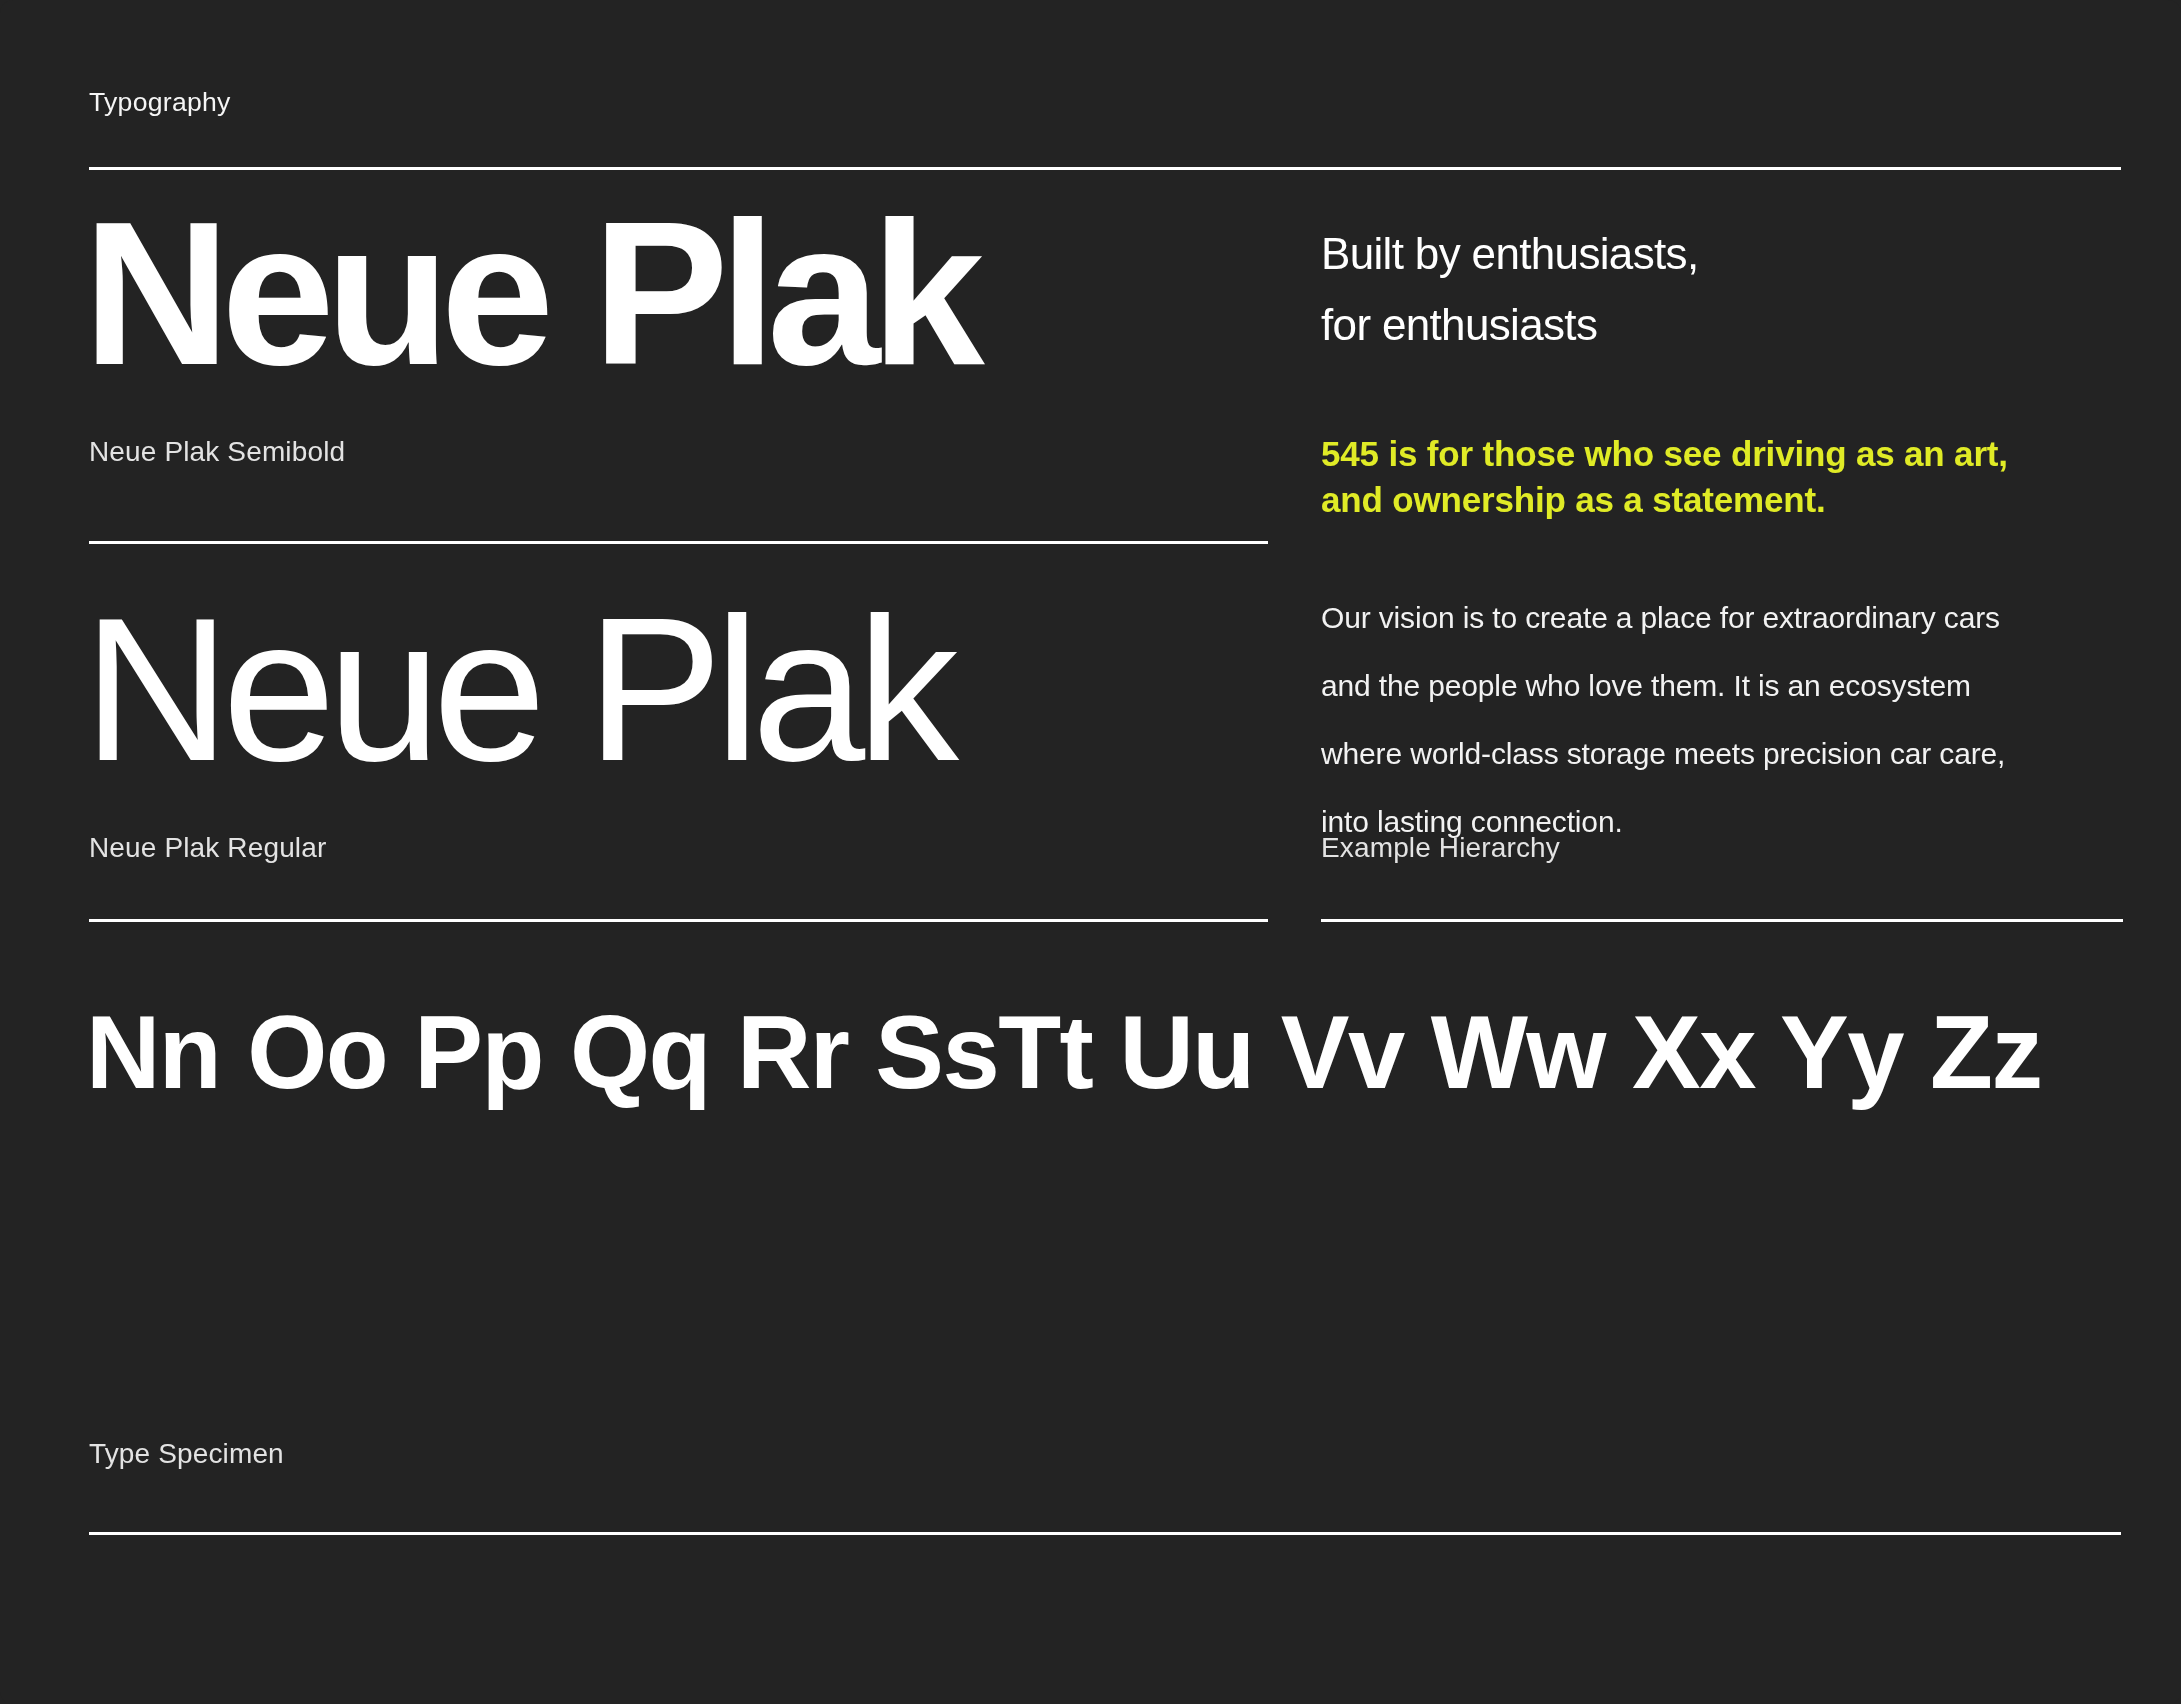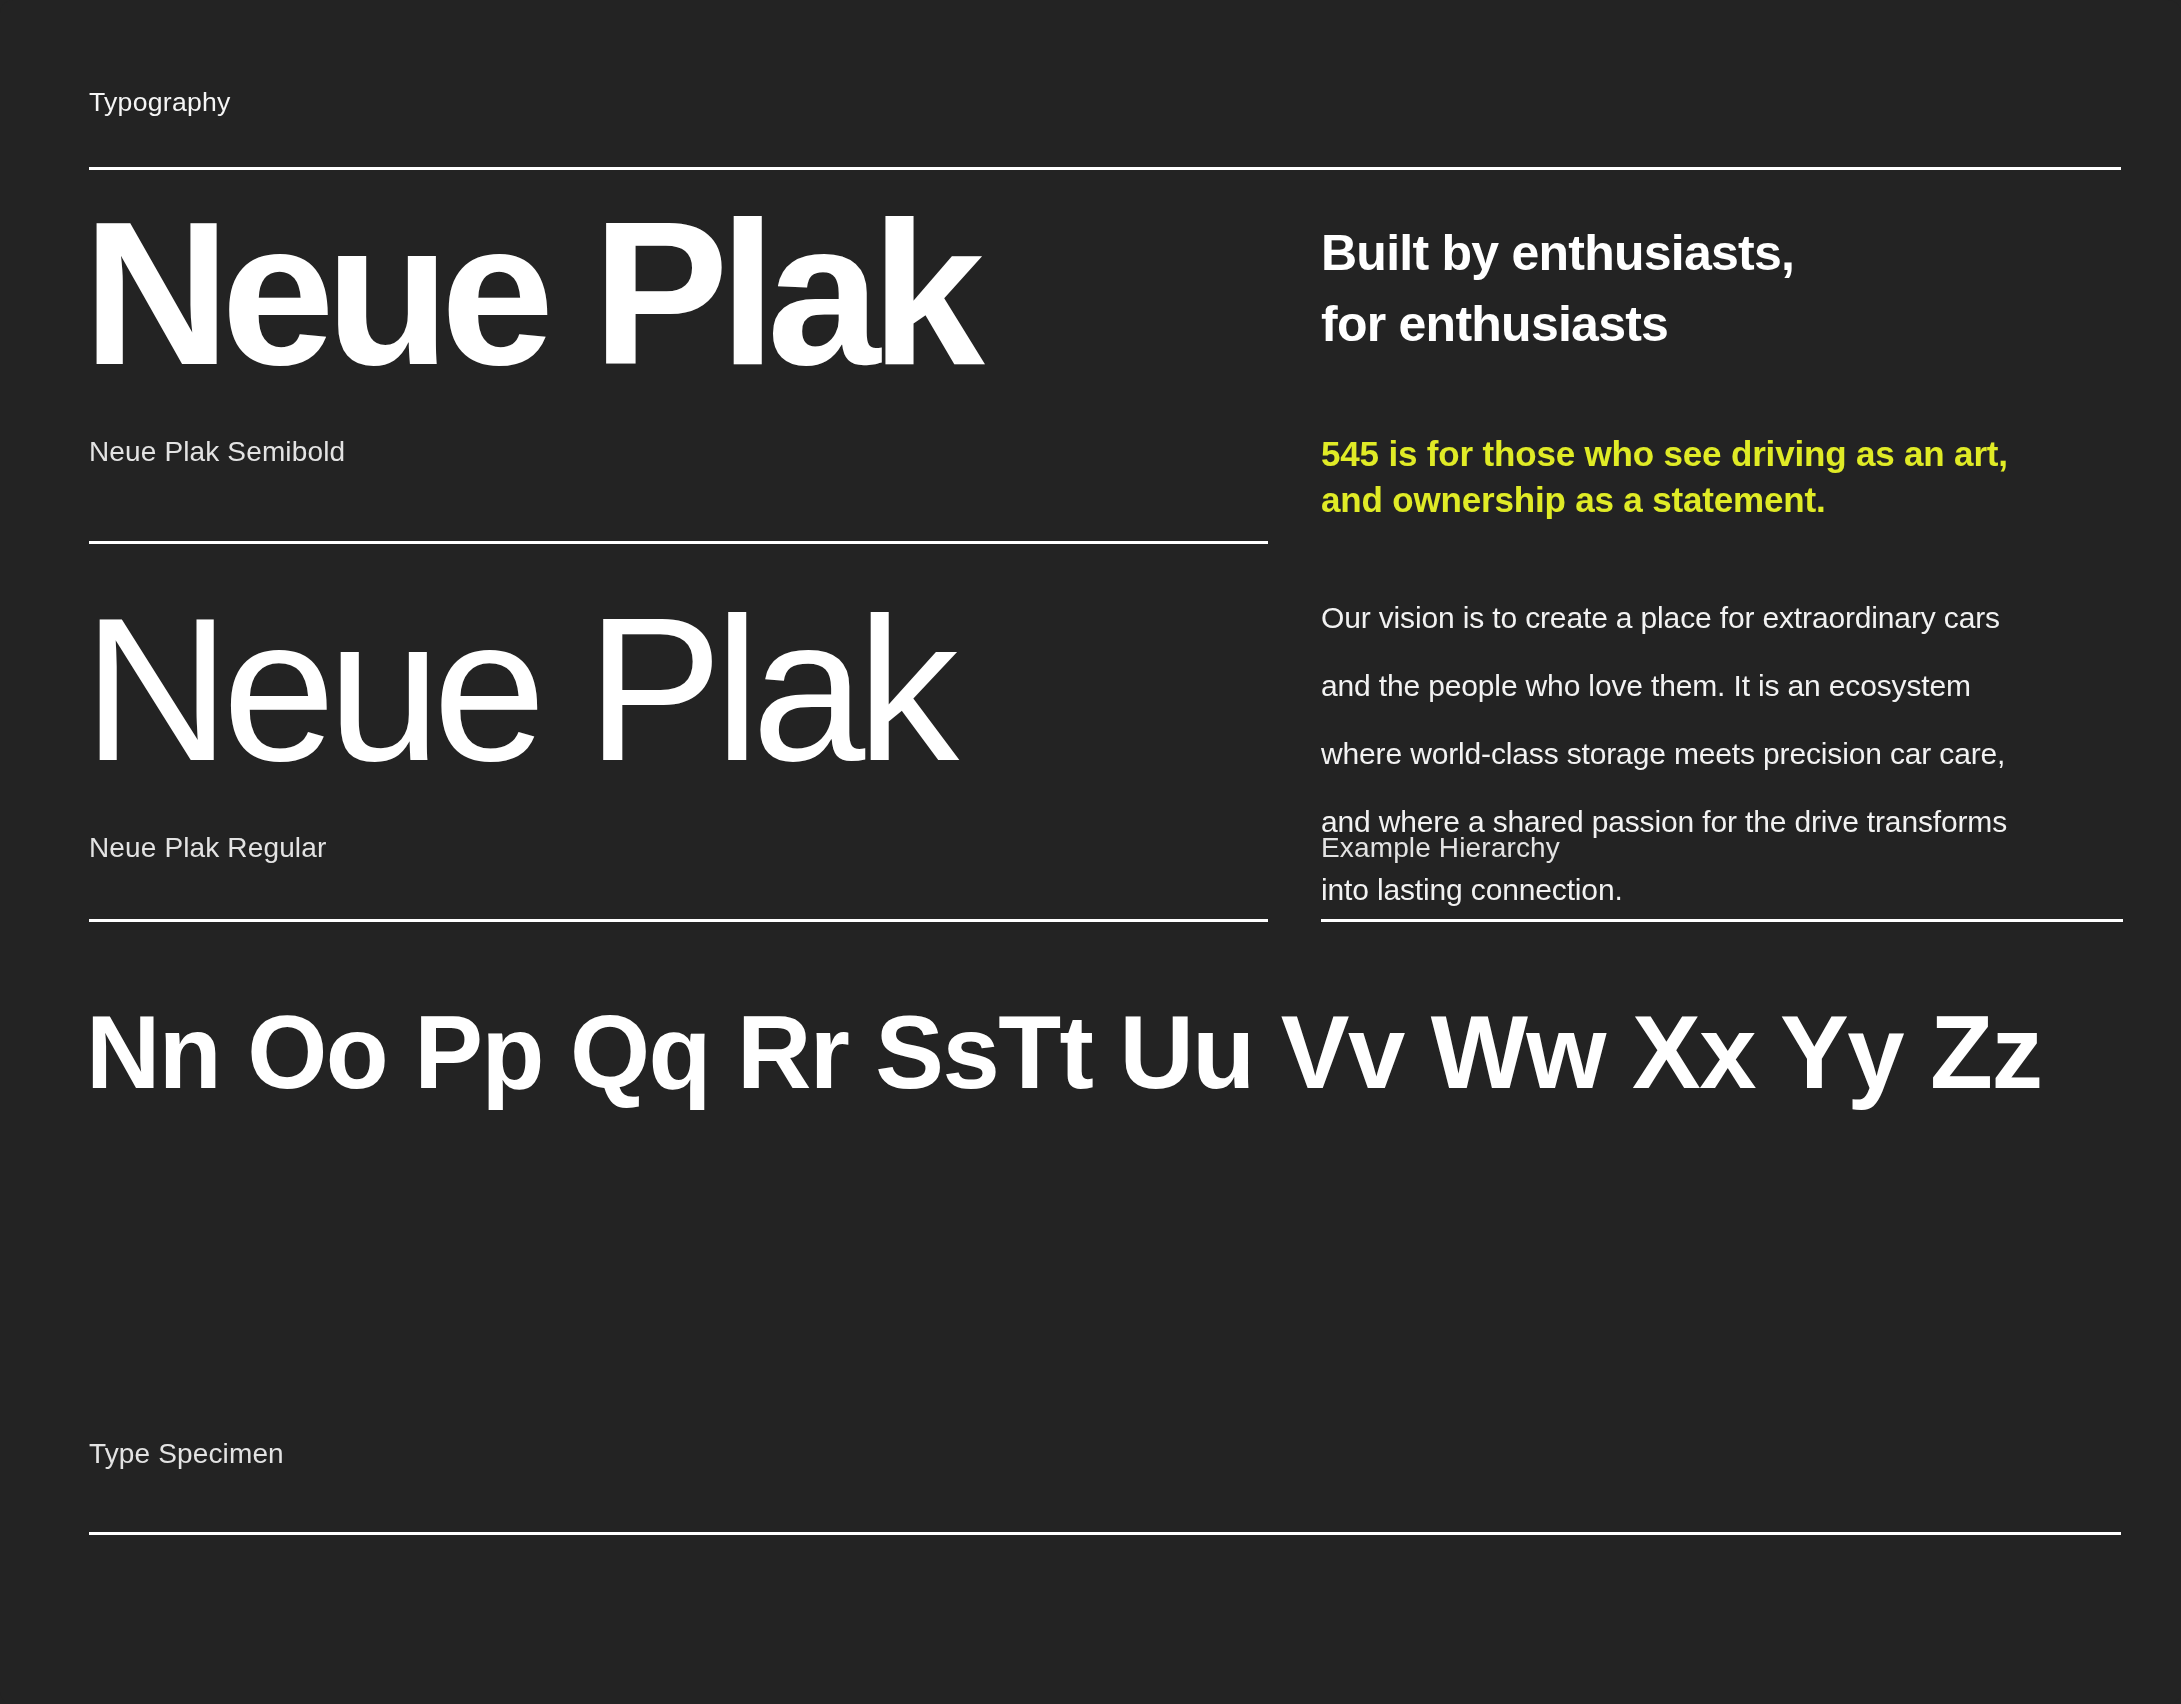--- a/index.html
+++ b/index.html
@@ -63,22 +63,22 @@
     letter-spacing: 0.005em;
     white-space: nowrap;
   }
   .caption-spec-1 { left: 89px; top: 436px; }
   .caption-spec-2 { left: 89px; top: 832px; }
   .caption-hier   { left: 1321px; top: 832px; }
   .caption-type   { left: 89px; top: 1438px; }
 
   .hier-heading {
     left: 1321px; top: 218px;
-    font-size: 50px;
-    font-weight: 700;
+    font-size: 44px;
+    font-weight: 400;
     line-height: 71px;
     letter-spacing: -0.015em;
     color: #ffffff;
   }
   .hier-heading div { white-space: nowrap; }
 
   .hier-accent {
     left: 1321px; top: 431px;
     font-size: 35px;
     font-weight: 700;
@@ -138,21 +138,20 @@
       <div>for enthusiasts</div>
     </div>
     <div class="abs hier-accent">
       <div>545 is for those who see driving as an art,</div>
       <div>and ownership as a statement.</div>
     </div>
     <div class="abs hier-body">
       <div>Our vision is to create a place for extraordinary cars</div>
       <div>and the people who love them. It is an ecosystem</div>
       <div>where world-class storage meets precision car care,</div>
-      <div>and where a shared passion for the drive transforms</div>
       <div>into lasting connection.</div>
     </div>
     <div class="abs caption caption-hier">Example Hierarchy</div>
   </section>
   <div class="abs rule rule-right"></div>
 
   <section>
     <div class="abs type-specimen">
       <div>Nn Oo Pp Qq Rr SsTt Uu Vv Ww Xx Yy Zz</div>
     </div>

